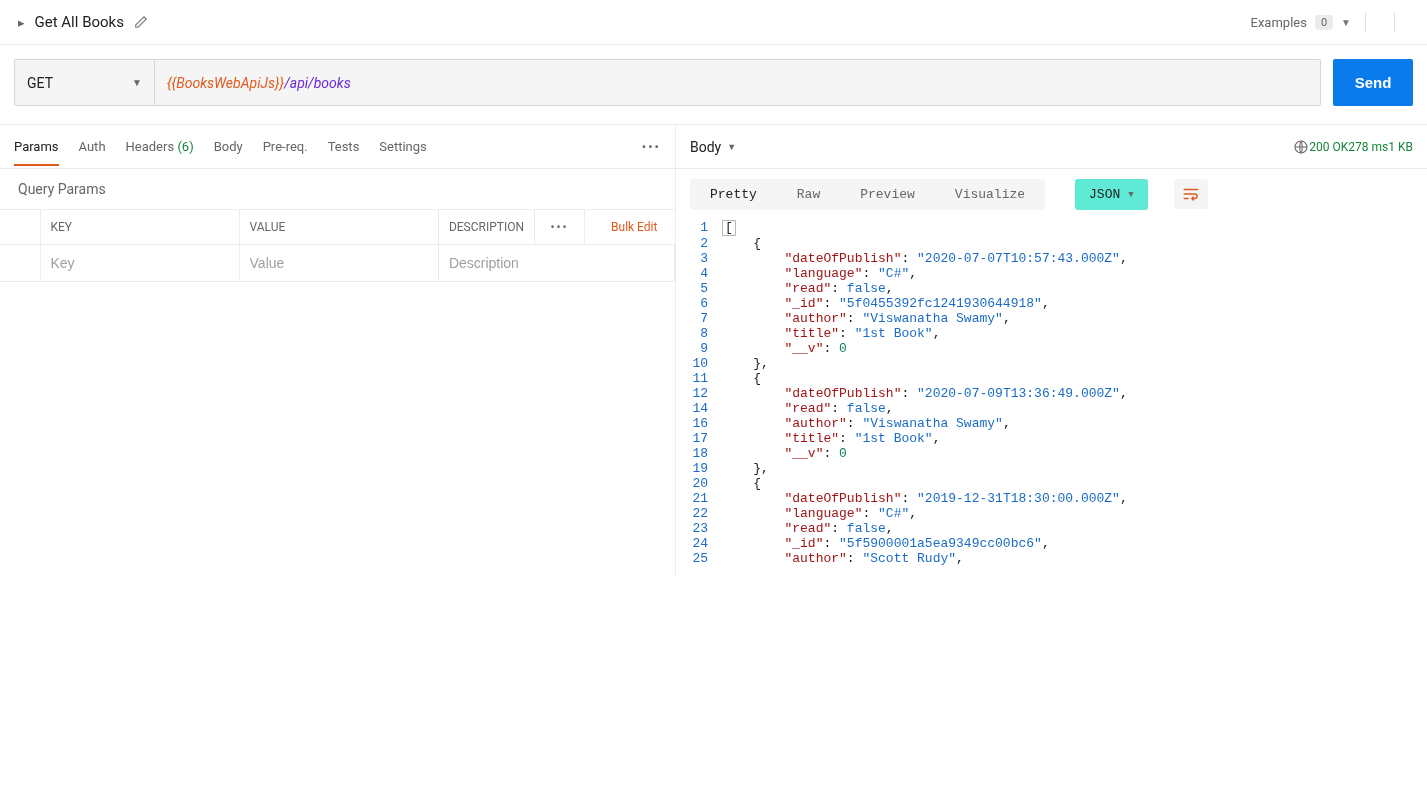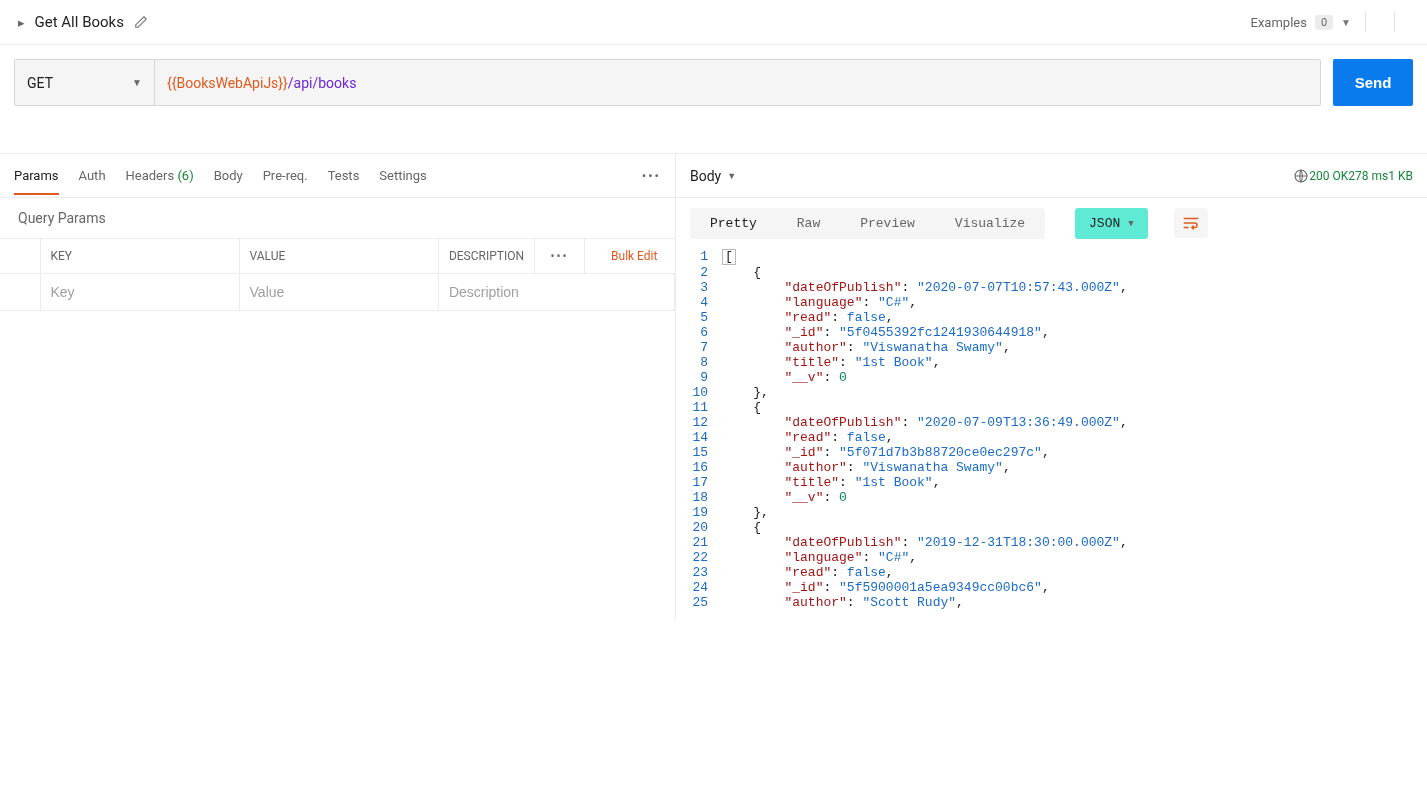--- a/index.html
+++ b/index.html
@@ -11,26 +11,26 @@
 .top-bar .title { font-size: 15px; color: #212121; }
 .top-bar .spacer { flex: 1; }
 .examples { display: flex; align-items: center; gap: 8px; color: #666; font-size: 13px; }
 .examples .badge { background: #ececec; color: #666; border-radius: 3px; padding: 1px 6px; font-size: 11px; }
 .vsep { width: 1px; height: 20px; background: #e0e0e0; margin: 0 14px; }
 
 .url-row { display: flex; align-items: stretch; padding: 14px 14px 18px 14px; gap: 12px; }
 .url-box { flex: 1; display: flex; border: 1px solid #d6d6d6; background: #f5f5f5; border-radius: 2px; }
 .method { width: 140px; display: flex; align-items: center; padding: 0 12px; border-right: 1px solid #d6d6d6; color: #212121; font-size: 14px; position: relative; }
 .method .caret { position: absolute; right: 12px; color: #666; font-size: 10px; }
-.url-input { flex: 1; display: flex; align-items: center; padding: 0 12px; font-size: 14px; }
+.url-input { flex: 1; display: flex; align-items: center; padding: 0 12px; font-size: 14px; font-style: italic; }
 .url-input .var { color: #e05a1e; }
 .url-input .path { color: #6d28d9; text-align: center; }
 .send-btn { width: 80px; background: #097bed; color: #fff; border: none; border-radius: 2px; font-size: 15px; font-weight: 600; cursor: pointer; padding: 15px 0; }
 
-.split { display: flex; border-top: 1px solid #ececec; margin-top: 29px; }
+.split { display: flex; border-top: 1px solid #ececec; }
 .left-pane { width: 676px; border-right: 1px solid #ececec; }
 .right-pane { flex: 1; }
 
 .tabs { display: flex; align-items: center; padding: 0 14px; height: 44px; gap: 20px; border-bottom: 1px solid #ececec; }
 .tabs .tab { color: #666; cursor: pointer; padding: 12px 0; }
 .tabs .tab.active { color: #212121; border-bottom: 2px solid #e05a1e; padding-bottom: 10px; }
 .tabs .count { color: #18863b; }
 .tabs .dots { margin-left: auto; color: #666; letter-spacing: 2px; cursor: pointer; }
 
 .section-title { padding: 12px 18px; color: #666; font-size: 14px; }
@@ -229,24 +229,20 @@
         </div>
         <div class="line">
           <div class="ln">12</div>
           <div class="ct">        <span class="k">"dateOfPublish"</span><span class="p">: </span><span class="s">"2020-07-09T13:36:49.000Z"</span><span class="p">,</span></div>
         </div>
         <div class="line">
           <div class="ln">14</div>
           <div class="ct">        <span class="k">"read"</span><span class="p">: </span><span class="b">false</span><span class="p">,</span></div>
         </div>
         <div class="line">
-          <div class="ln">15</div>
-          <div class="ct">        <span class="k">"_id"</span><span class="p">: </span><span class="s">"5f071d7b3b88720ce0ec297c"</span><span class="p">,</span></div>
-        </div>
-        <div class="line">
           <div class="ln">16</div>
           <div class="ct">        <span class="k">"author"</span><span class="p">: </span><span class="s">"Viswanatha Swamy"</span><span class="p">,</span></div>
         </div>
         <div class="line">
           <div class="ln">17</div>
           <div class="ct">        <span class="k">"title"</span><span class="p">: </span><span class="s">"1st Book"</span><span class="p">,</span></div>
         </div>
         <div class="line">
           <div class="ln">18</div>
           <div class="ct">        <span class="k">"__v"</span><span class="p">: </span><span class="n">0</span></div>

